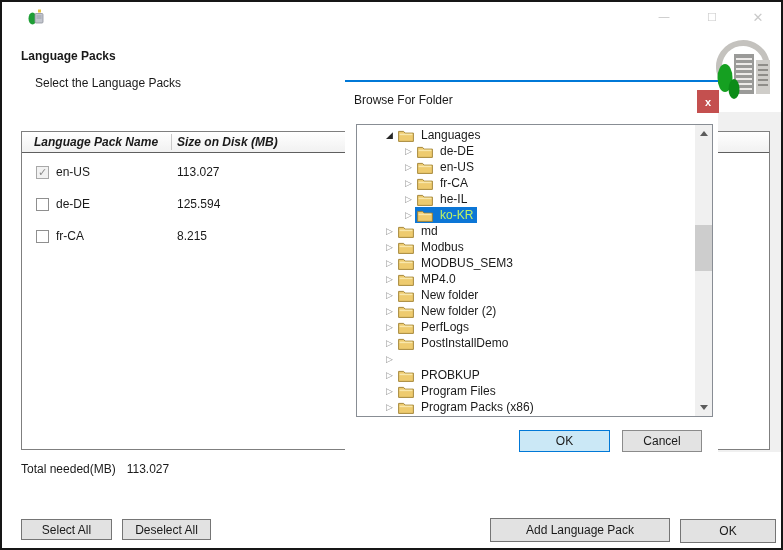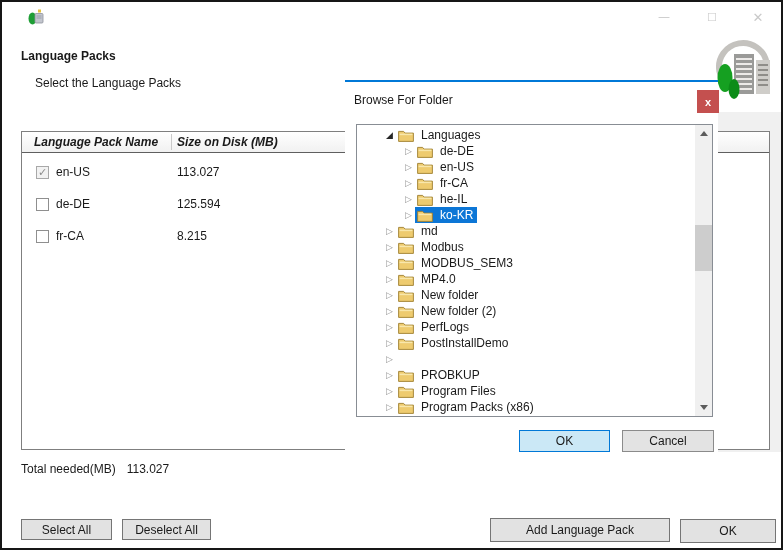--- a/index.html
+++ b/index.html
@@ -60,37 +60,37 @@
     border:1px solid #888d94;overflow:hidden;}
   .tree-content{padding-top:2px;}
   .tree-row{height:16px;display:flex;align-items:center;white-space:nowrap;}
   .tree-row.level1{padding-left:26px;}
   .tree-row.level2{padding-left:45px;}
   .arrow{width:13px;text-align:center;font-family:"DejaVu Sans",sans-serif;flex:0 0 13px;}
   .arrow.exp{font-size:9px;color:#262626;line-height:16px;}
   .arrow.col{font-size:9px;color:#949494;line-height:16px;}
   .node{display:flex;align-items:center;height:16px;padding-right:4px;justify-content:flex-end;}
   .node .ficon{margin:0 7px 0 2px;flex:0 0 16px;}
-  .tree-row.selected .node{background:#0c76d6;color:#ffffff;}
+  .tree-row.selected .node{background:#0c76d6;color:#bef264;}
   
   .sb{position:absolute;right:0;top:0;width:17px;height:291px;background:#f0f0f0;}
   .sb-up,.sb-down{position:absolute;left:0;width:17px;height:17px;display:flex;
     align-items:center;justify-content:center;}
   .sb-up{top:0;}
   .sb-down{bottom:0;}
   .tri-up{width:0;height:0;border-left:4px solid transparent;border-right:4px solid transparent;
     border-bottom:5px solid #5c5c5c;}
   .tri-down{width:0;height:0;border-left:4px solid transparent;border-right:4px solid transparent;
     border-top:5px solid #5c5c5c;}
   .sb-thumb{position:absolute;left:0;top:100px;width:17px;height:46px;background:#cdcdcd;}
   
   .dlg-btn{position:absolute;top:348px;height:22px;display:flex;align-items:center;
     justify-content:center;font-size:12px;cursor:default;}
   .dlg-ok{left:174px;width:91px;background:#cbe8f6;border:1px solid #0078d7;}
-  .dlg-cancel{left:277px;width:92px;background:#e3e3e3;border:1px solid #8b8b8b;}
+  .dlg-cancel{left:277px;width:80px;background:#e3e3e3;border:1px solid #8b8b8b;}
 </style>
 </head>
 <body>
 
 <div id="window">
 
   <span class="app-icon">
     <svg width="16" height="16" viewBox="0 0 16 16">
       <ellipse cx="4.5" cy="9.5" rx="4" ry="6" fill="#1e9e35"></ellipse>
       <rect x="7" y="4.5" width="8" height="9.5" rx="1" fill="#c3c6ce" stroke="#8e929c" stroke-width="0.8"></rect>

